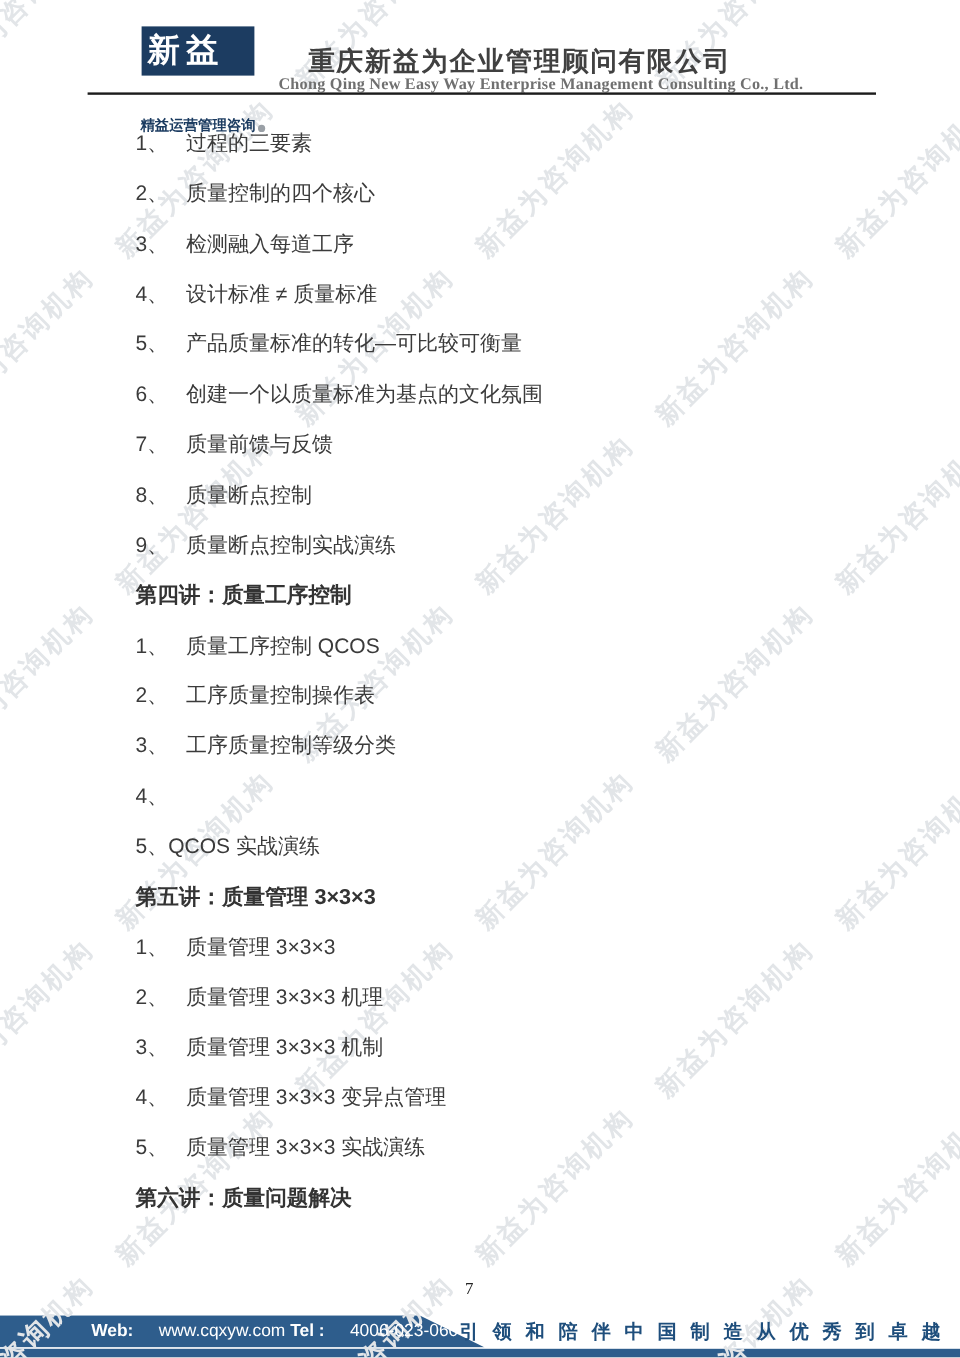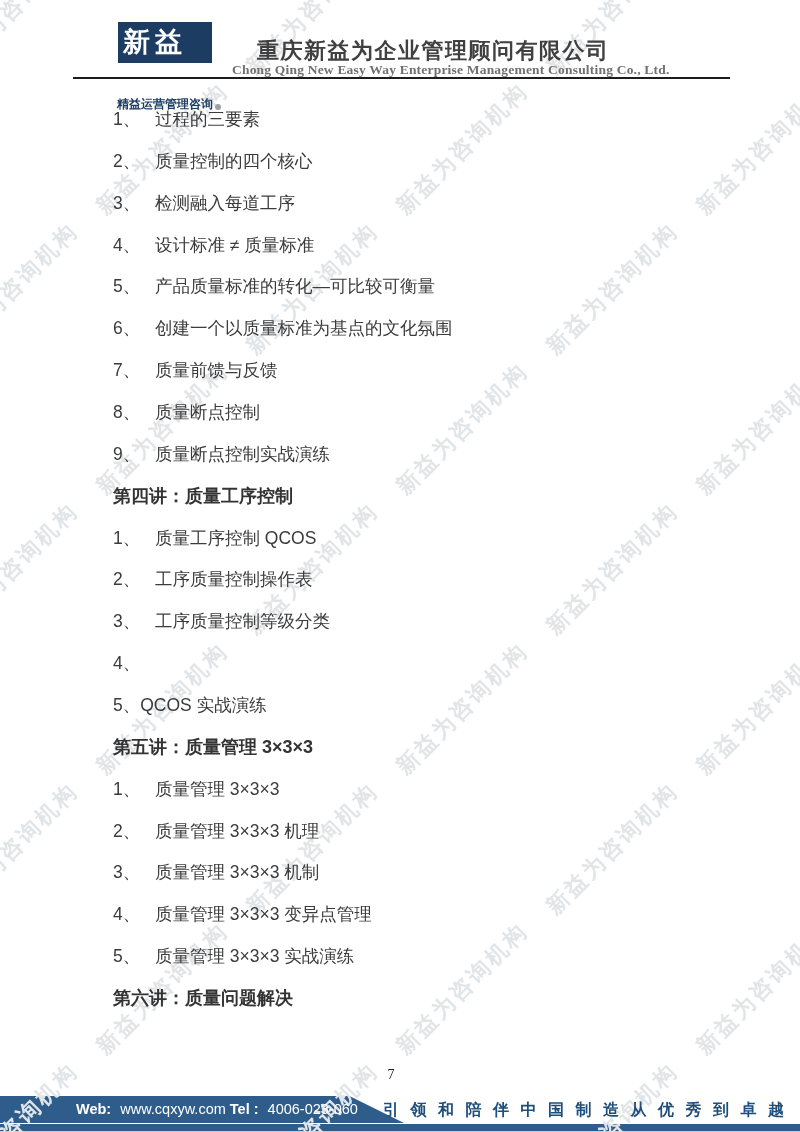--- a/index.html
+++ b/index.html
@@ -52,21 +52,21 @@
   .footer-bar {
     position:absolute; left:0; top:1096px; width:404px; height:27px;
     background:#2e5d8c; clip-path:polygon(0 0, 86.5% 0, 100% 100%, 0 100%);
     z-index:1;
   }
   .footer-contact {
     position:absolute; left:76px; top:1096px; height:27px; line-height:27px;
     color:#ffffff; font-size:14.5px; z-index:3; white-space:nowrap;
   }
   .footer-contact .b { font-weight:bold; }
-  .footer-contact .sp { margin-left:5px; }
+  .footer-contact .sp { margin-left:17px; }
   .footer-slogan {
     position:absolute; left:383px; top:1100px; font-size:16px; font-weight:600;
     color:#1e4e7c; letter-spacing:11.5px; white-space:nowrap; z-index:3;
   }
   .footer-strip { position:absolute; left:0; top:1124px; width:800px; height:7px; background:#2e5d8c; z-index:1; }
   .footer-edge  { position:absolute; left:0; top:1131px; width:800px; height:1px; background:#c2cad2; z-index:1; }
 </style>
 </head>
 <body>
 

